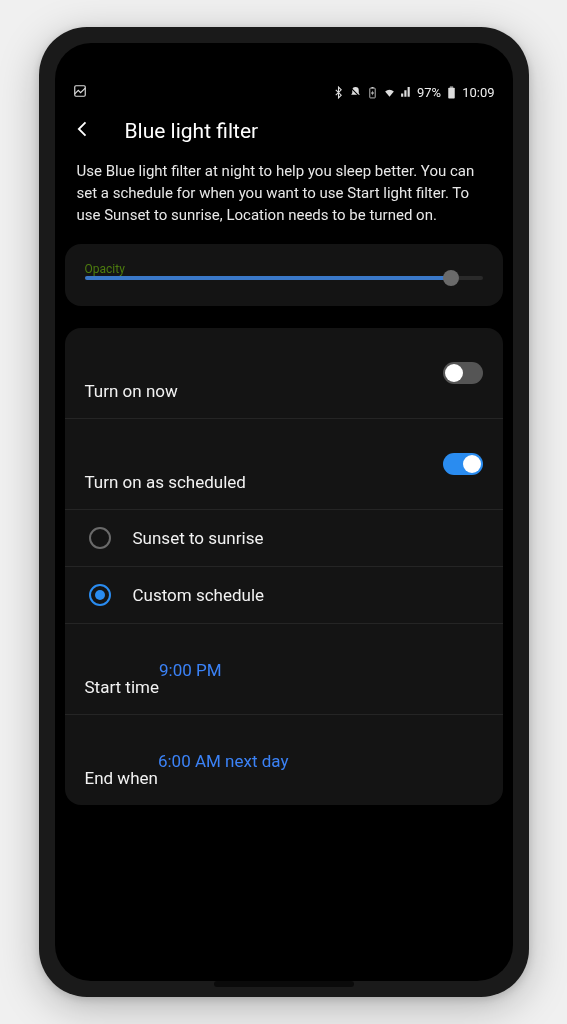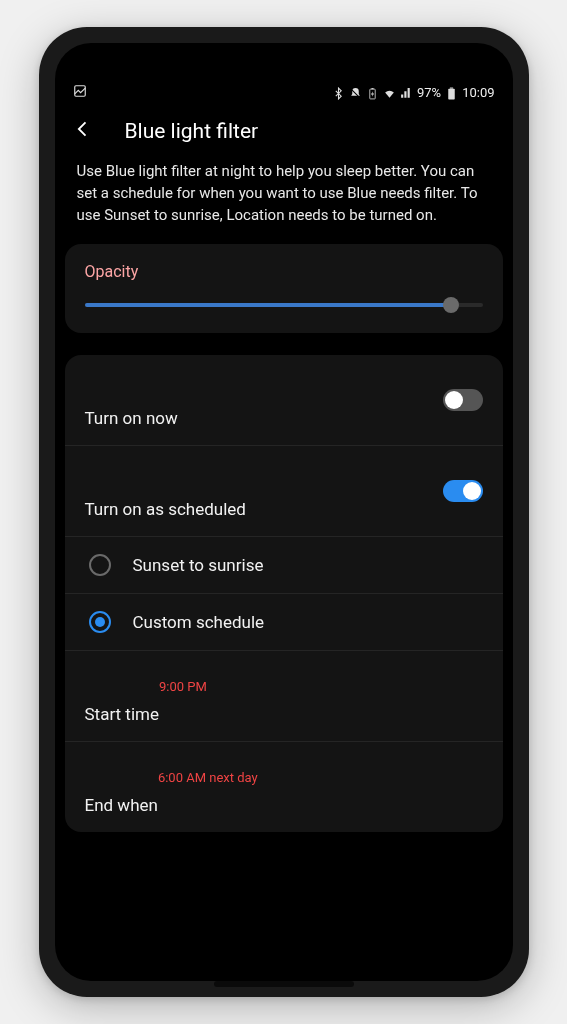--- a/index.html
+++ b/index.html
@@ -62,21 +62,21 @@
   .status-bar {
     height: 26px;
     padding: 0 18px;
     display: flex;
     align-items: center;
     justify-content: space-between;
     font-size: 13px;
     color: #eee;
   }
   .status-left svg { width: 14px; height: 14px; fill: #ddd; }
-  .status-right { display: flex; align-items: flex-end; gap: 4px; font-size: 13px; }
+  .status-right { display: flex; align-items: center; gap: 4px; font-size: 13px; }
   .status-right .ico { display: inline-flex; }
   .status-right svg { width: 13px; height: 13px; fill: #ddd; }
   .app-header {
     display: flex;
     align-items: center;
     gap: 32px;
     padding: 14px 18px 10px 18px;
   }
   .back-icon svg { width: 20px; height: 20px; stroke: #fff; fill: none; stroke-width: 2.2; }
   .header-title { font-size: 21px; font-weight: 400; color: #fff; }
@@ -85,21 +85,21 @@
     font-size: 15px;
     line-height: 1.45;
     color: #e8e8e8;
   }
   .card {
     background: #141414;
     border-radius: 16px;
     margin: 0 10px 22px 10px;
     padding: 18px 20px 26px 20px;
   }
-  .opacity-label { color: #fca5a5; font-size: 16px; margin-bottom: 22px; }
+  .opacity-label { color: #4d7c0f; font-size: 12px; }
   .slider-track {
     position: relative;
     height: 4px;
     background: #2a2a2a;
     border-radius: 2px;
   }
   .slider-fill {
     position: absolute;
     left: 0; top: 0; height: 100%;
     background: #3a78c8;
@@ -121,21 +121,21 @@
   }
   .row {
     display: flex;
     align-items: center;
     justify-content: space-between;
     padding: 17px 20px;
     border-bottom: 1px solid #252525;
   }
   .row:last-child { border-bottom: none; }
   .row-label { font-size: 17px; color: #f2f2f2; margin-top: 36px; }
-  .row-sub { font-size: 13px; color: #ef4444; margin-top: 11px; }
+  .row-sub { font-size: 17px; color: #3b82f6; margin-top: 19px; }
   .row-content { display: flex; flex-direction: row; }
   .toggle {
     width: 40px; height: 22px;
     border-radius: 11px;
     position: relative;
     flex-shrink: 0;
   }
   .toggle.off { background: #555; }
   .toggle.on { background: #2a8cf0; }
   .toggle-knob {
@@ -236,21 +236,21 @@
 
     <div class="app-header">
       <span class="back-icon">
         <svg viewBox="0 0 24 24">
             <polyline points="15,4 7,12 15,20"></polyline>
           </svg>
       </span>
       <span class="header-title">Blue light filter</span>
     </div>
 
-    <div class="description">Use Blue light filter at night to help you sleep better. You can set a schedule for when you want to use Blue needs filter. To use Sunset to sunrise, Location needs to be turned on.</div>
+    <div class="description">Use Blue light filter at night to help you sleep better. You can set a schedule for when you want to use Start light filter. To use Sunset to sunrise, Location needs to be turned on.</div>
 
     <div class="card">
       <div class="opacity-label">Opacity</div>
       <div class="slider-track">
         <div class="slider-fill" style="width:92%"></div>
         <div class="slider-thumb" style="left:92%"></div>
       </div>
     </div>
 
     <div class="list-card">

